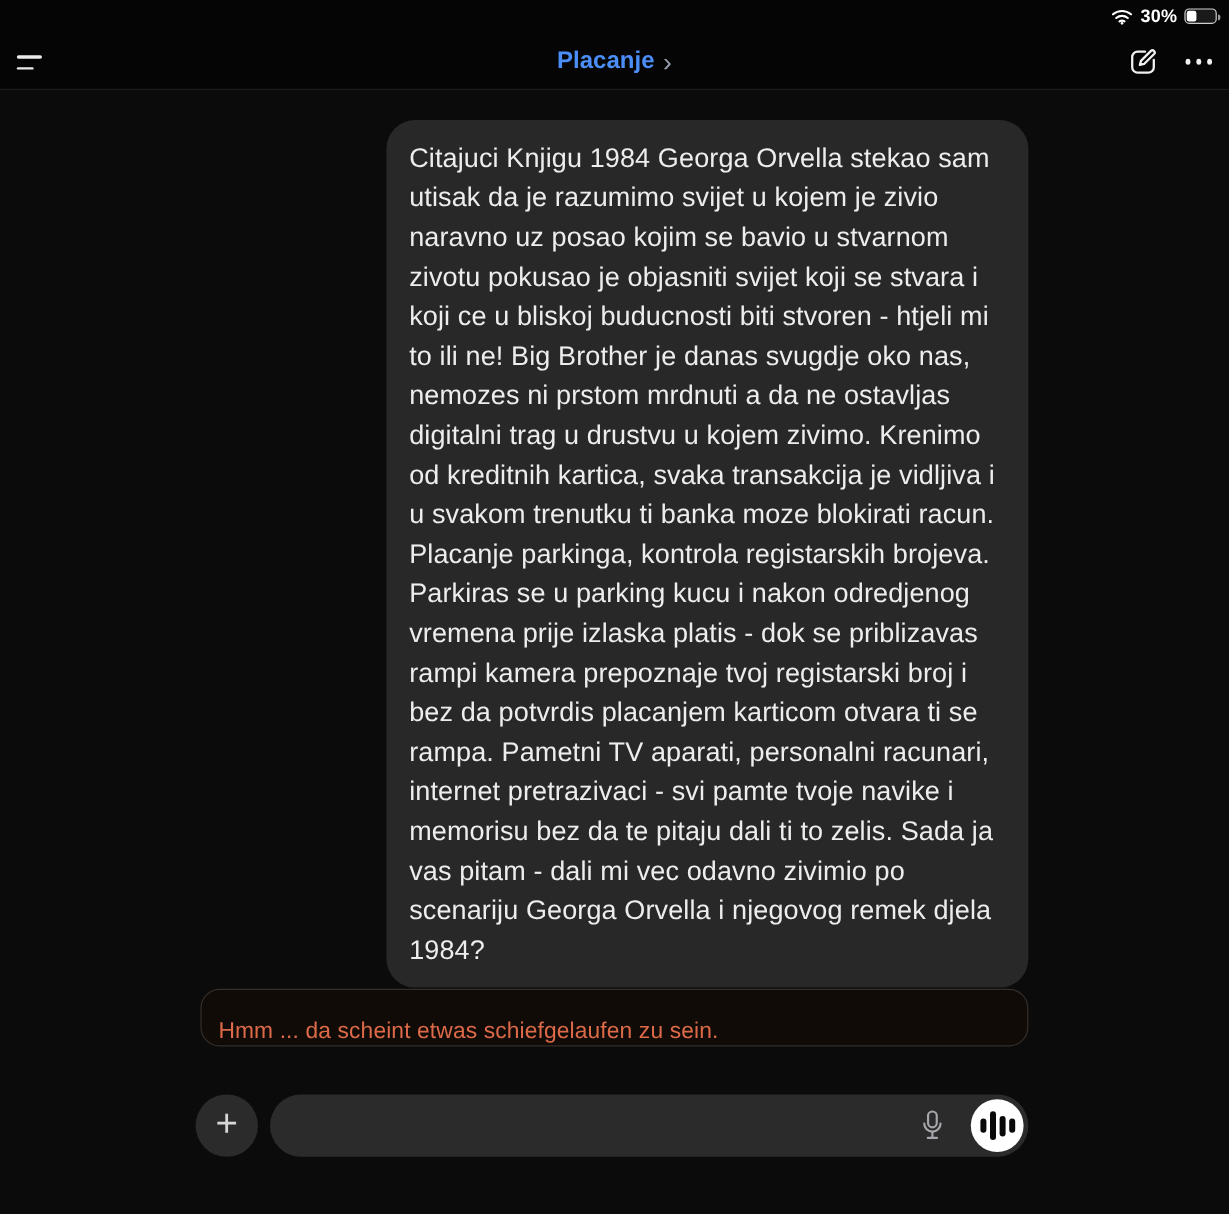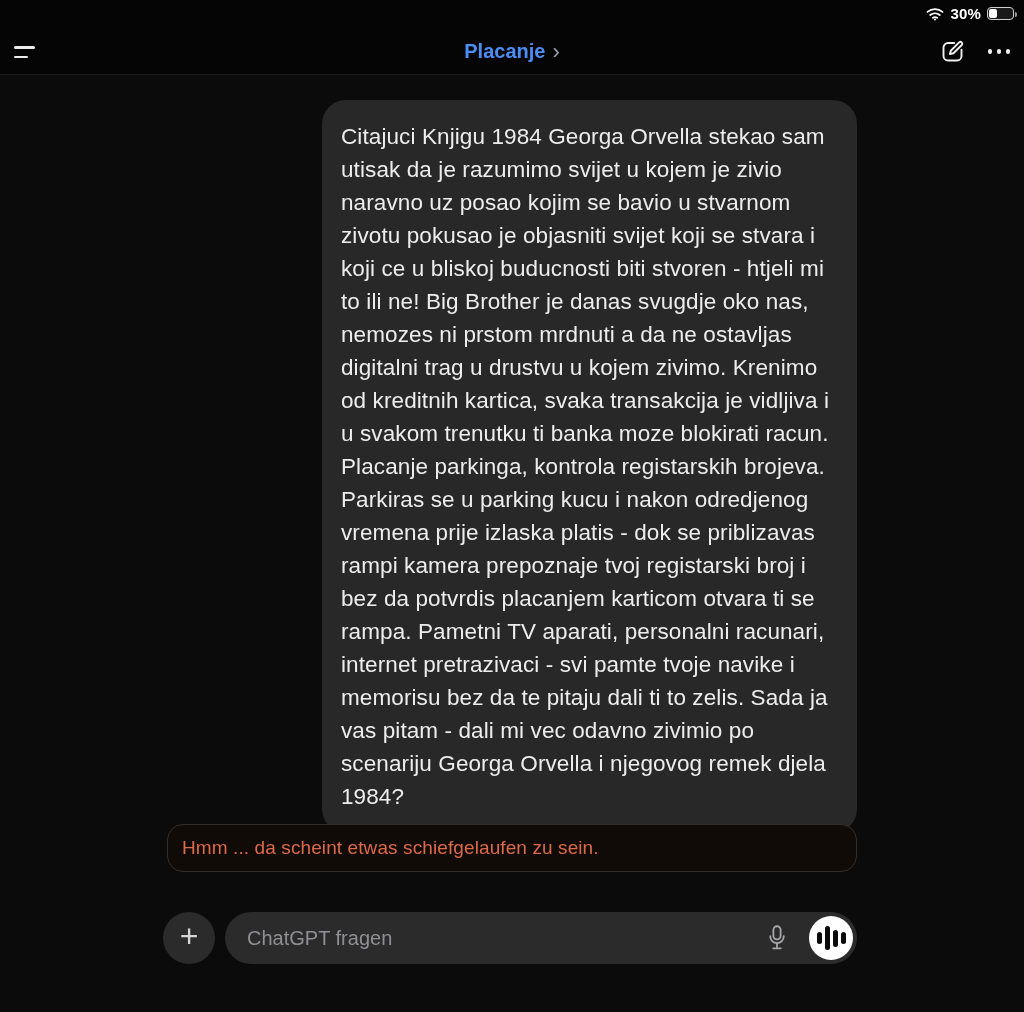--- a/index.html
+++ b/index.html
@@ -56,28 +56,28 @@
     position:absolute; right:14px; top:0; height:47px;
     display:flex; align-items:center; gap:22px;
   }
   .icon-btn { background:transparent; border:none; cursor:pointer; display:flex; align-items:center; justify-content:center; }
   .dots { display:flex; gap:4.5px; align-items:center; }
   .dot { width:4.5px; height:4.5px; background:#f0f0f0; border-radius:50%; }
   .chat-area { position:absolute; top:75px; left:0; width:1024px; height:837px; }
   .user-bubble {
     position:absolute; left:322px; top:25px; width:535px;
     background:#282828; border-radius:24px;
-    padding:20px 19px;
+    padding:15px 19px;
     font-size:22.5px; line-height:33px; color:#ededed;
     letter-spacing:0.1px;
   }
   .error-pill {
     position:absolute; left:167px; top:749px; width:690px; height:48px;
     background:#110b08; border:1px solid #352e29; border-radius:16px;
-    display:flex; align-items:center; padding-left:14px;
+    display:flex; align-items:flex-end; padding-left:14px;
     font-size:19px; color:#dc6947; letter-spacing:0.1px;
   }
   .composer { position:absolute; left:0; top:912px; width:1024px; height:100px; }
   .plus-btn {
     position:absolute; left:163px; top:0; width:52px; height:52px;
     border-radius:50%; background:#2b2b2b; border:none; cursor:pointer;
     color:#d6d6d6; font-size:32px; font-weight:300; line-height:1;
     display:flex; align-items:center; justify-content:center;
     font-family:"Liberation Sans", sans-serif; padding-bottom:4px;
   }
@@ -154,21 +154,20 @@
   <div class="error-pill">
     <span>Hmm ... da scheint etwas schiefgelaufen zu sein.</span>
   </div>
 </div>
 
 <div class="composer">
   <button class="plus-btn">
     <span>+</span>
   </button>
   <div class="input-pill">
-    <input class="msg-input" type="text" placeholder="ChatGPT fragen" style="">
     <button class="icon-btn mic-btn">
       <svg width="22" height="29" viewBox="0 0 24 32" fill="none" stroke="#a6a6ab" stroke-width="2" stroke-linecap="round">
         <rect x="8" y="2.5" width="8" height="14.5" rx="4"></rect>
         <path d="M4.5 13.5a7.5 7.5 0 0 0 15 0"></path>
         <line x1="12" y1="21.5" x2="12" y2="26"></line>
         <line x1="7.8" y1="26.8" x2="16.2" y2="26.8"></line>
       </svg>
     </button>
     <button class="voice-btn">
       <span style="display:flex;align-items:center;gap:3px;">

